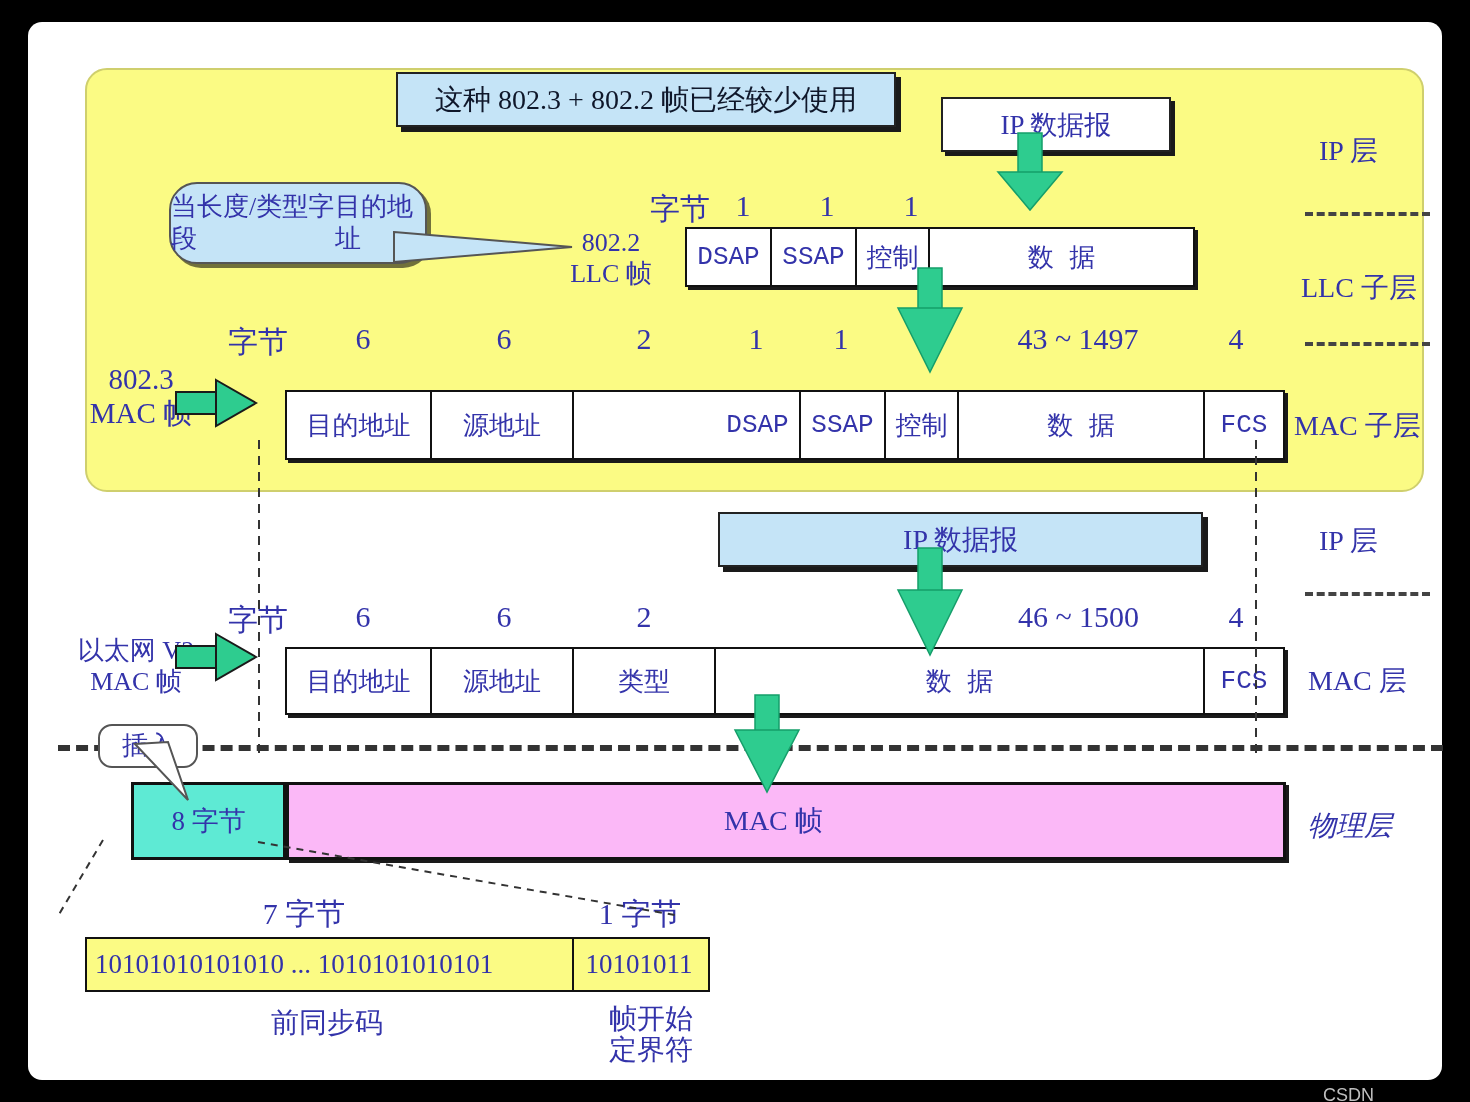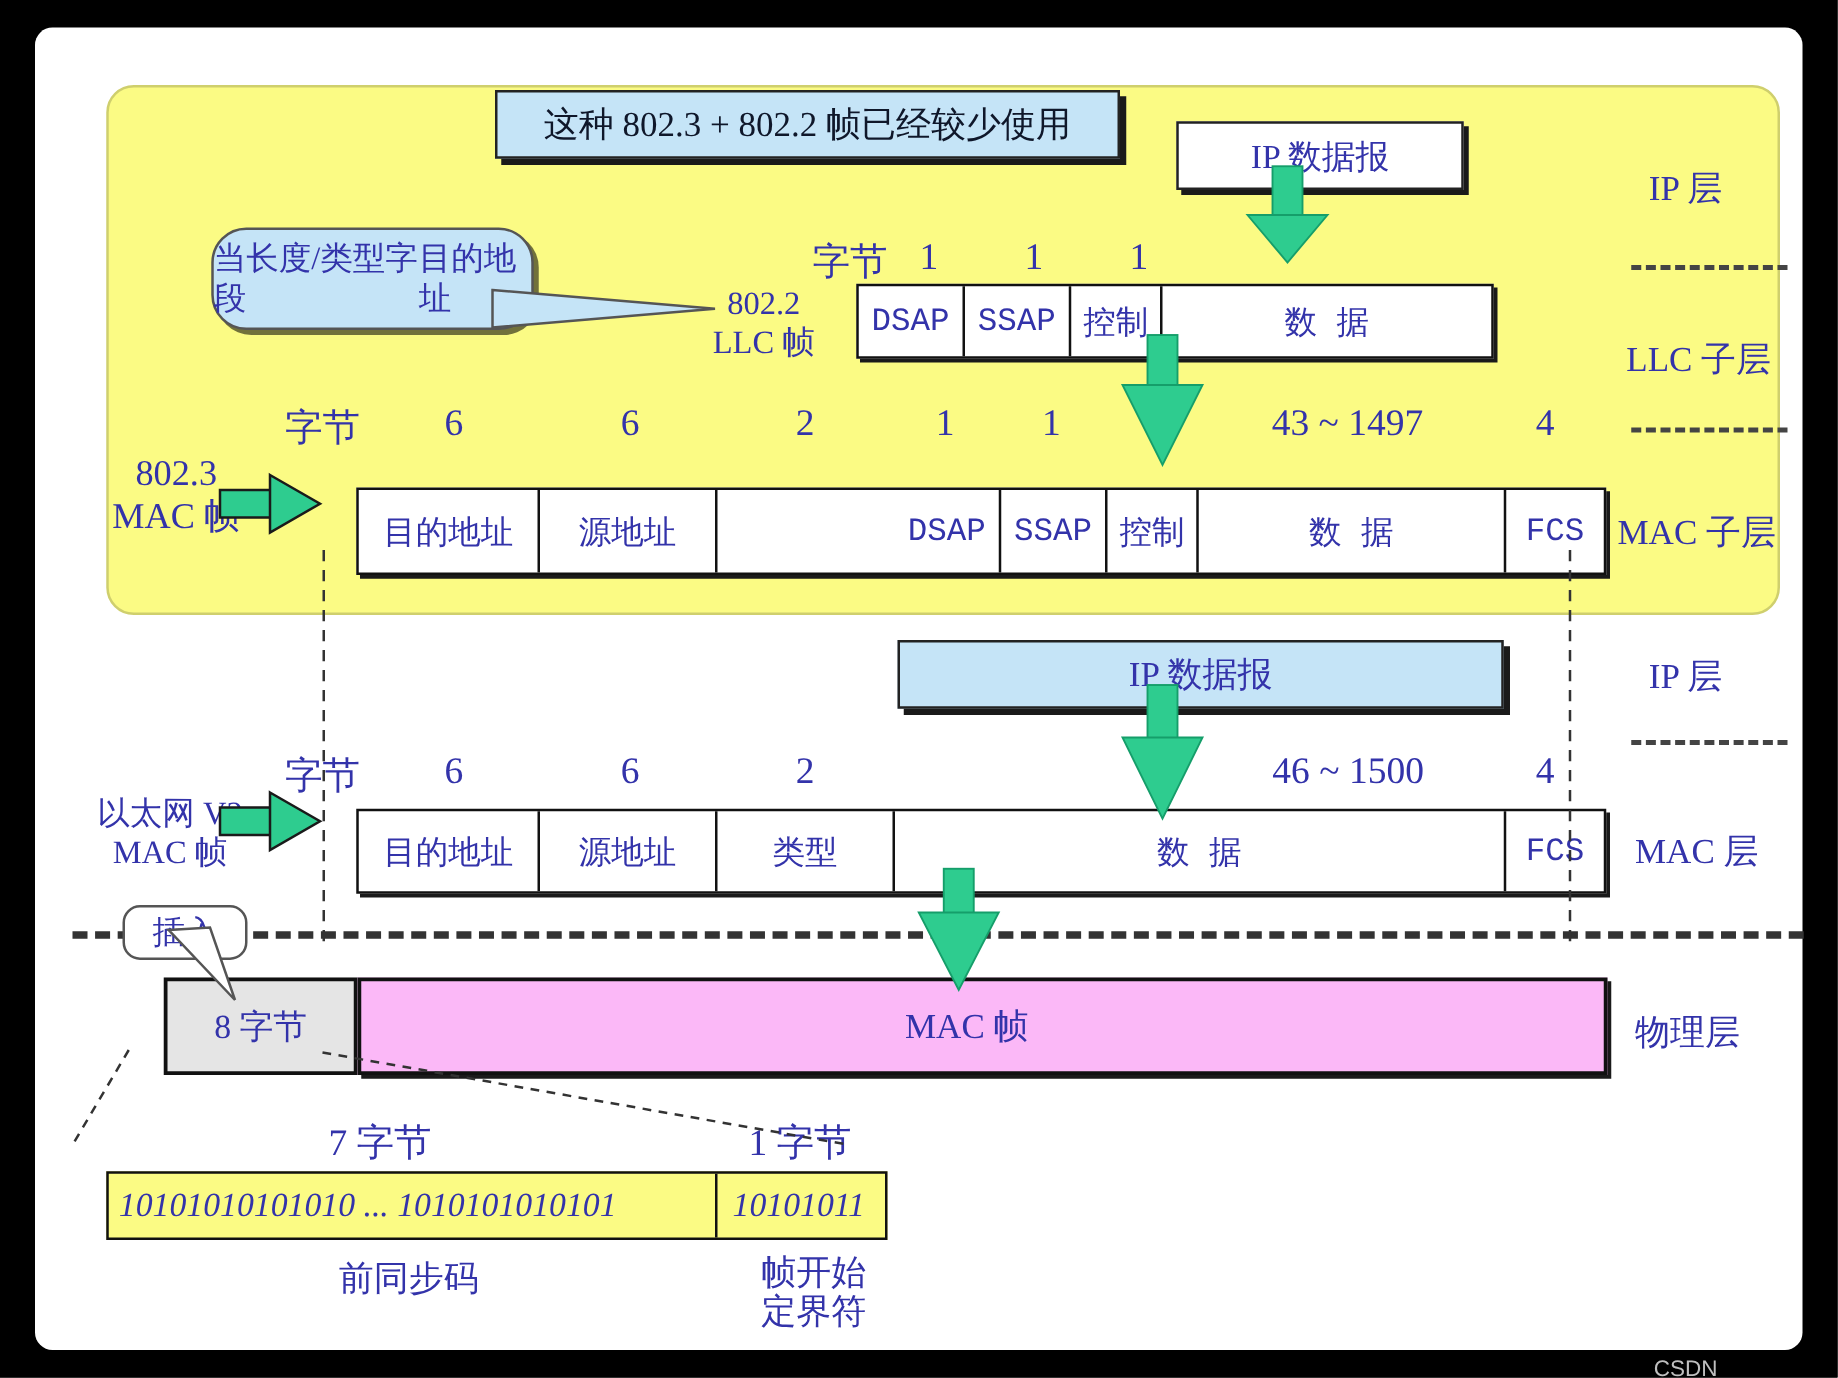--- a/index.html
+++ b/index.html
@@ -140,21 +140,21 @@
     color: #3333aa;
     font-size: 30px;
     text-align: center;
     white-space: nowrap;
   }
 
   
   .preamble-cell {
     position: absolute;
     box-sizing: border-box;
-    background: #e5e5e5;
+    background: #5eead4;
     border: 3px solid #111;
     display: flex; align-items: center; justify-content: center;
     color: #3333aa;
     font-size: 27px;
   }
   .mac-frame-bar {
     position: absolute;
     box-sizing: border-box;
     background: #fbb8f7;
     border: 3px solid #111;
@@ -166,21 +166,20 @@
   .binbox {
     position: absolute;
     box-sizing: border-box;
     background: #fbfb84;
     border: 2px solid #111;
     display: flex;
     align-items: center;
     color: #3333aa;
     font-size: 27px;
     font-family: "Liberation Serif", "DejaVu Serif", serif;
-    font-style: italic;
   }
   .bin-left {
     position: absolute; left: 0; top: 0; bottom: 0;
     display: flex; align-items: center; justify-content: flex-start;
     padding-left: 8px;
     border-right: 2px solid #111;
     box-sizing: border-box;
   }
   .bin-right {
     position: absolute; right: 0; top: 0; bottom: 0;
@@ -296,21 +295,21 @@
     <div class="big-dash" style="left:30px; top:723px; width:1385px;"></div>
 
     <div class="bubble plain" style="left:70px; top:702px; width:100px; height:44px; font-size:26px; border-radius:14px;">插入</div>
 
     <div class="preamble-cell" style="left:103px; top:760px; width:155px; height:78px;">8 字节</div>
 
     <div class="mac-frame-bar" style="left:258px; top:760px; width:1000px; height:78px;">
       <span style="margin-left:435px;">MAC 帧</span>
     </div>
 
-    <div class="layer-label" style="left:1280px; top:785px;">物理层</div>
+    <div class="layer-label" style="left:1280px; top:785px;font-style:italic;">物理层</div>
 
     <div class="bytelbl" style="left:216px; top:872px; width:120px;">7 字节</div>
     <div class="bytelbl" style="left:557px; top:872px; width:110px;">1 字节</div>
 
     <div class="binbox" style="left:57px; top:915px; width:625px; height:55px;">
       <div class="bin-left" style="width:487px;">10101010101010  ...  1010101010101</div>
       <div class="bin-right" style="width:138px;">10101011</div>
     </div>
 
     <div class="bytelbl" style="left:214px; top:982px; width:170px; font-size:28px;">前同步码</div>

